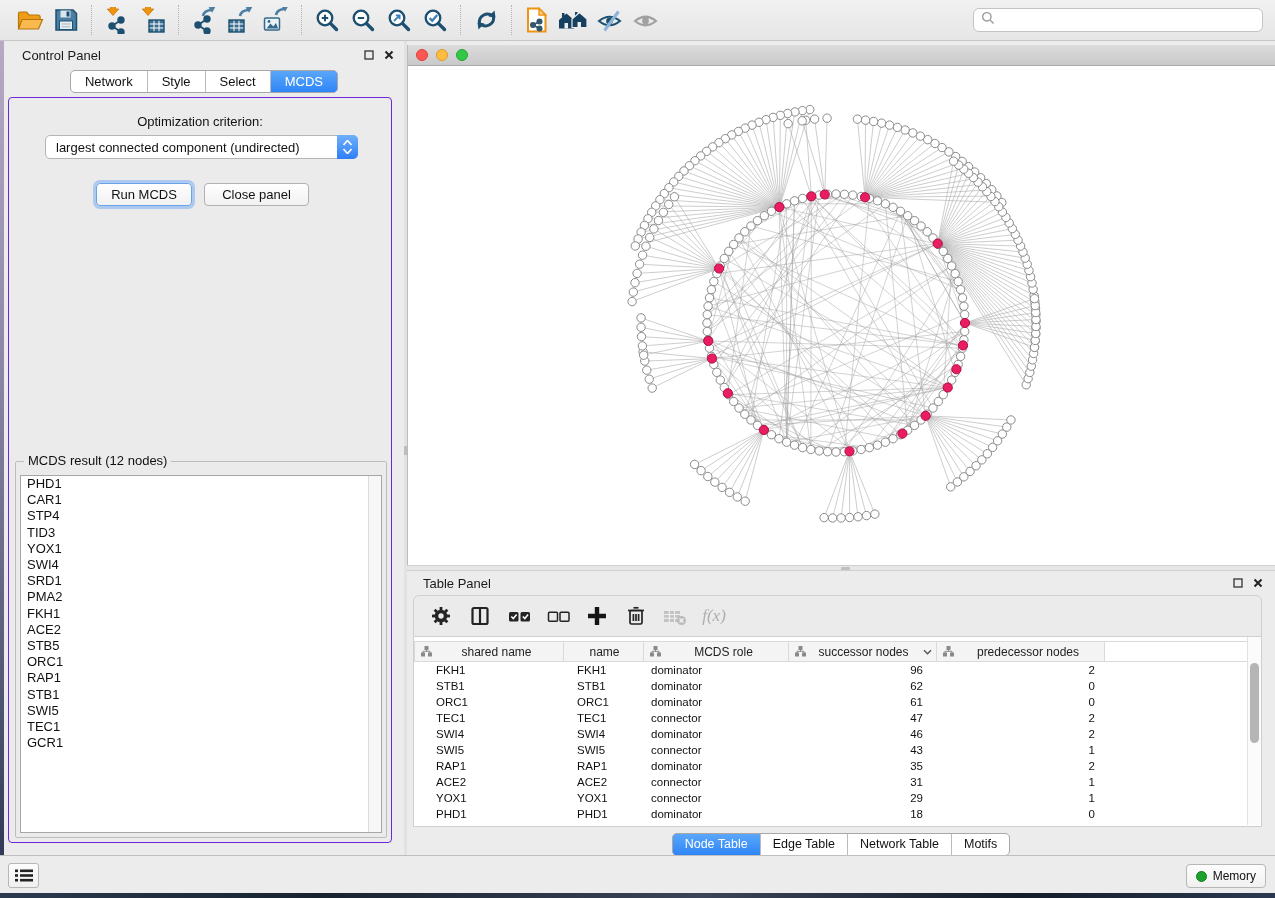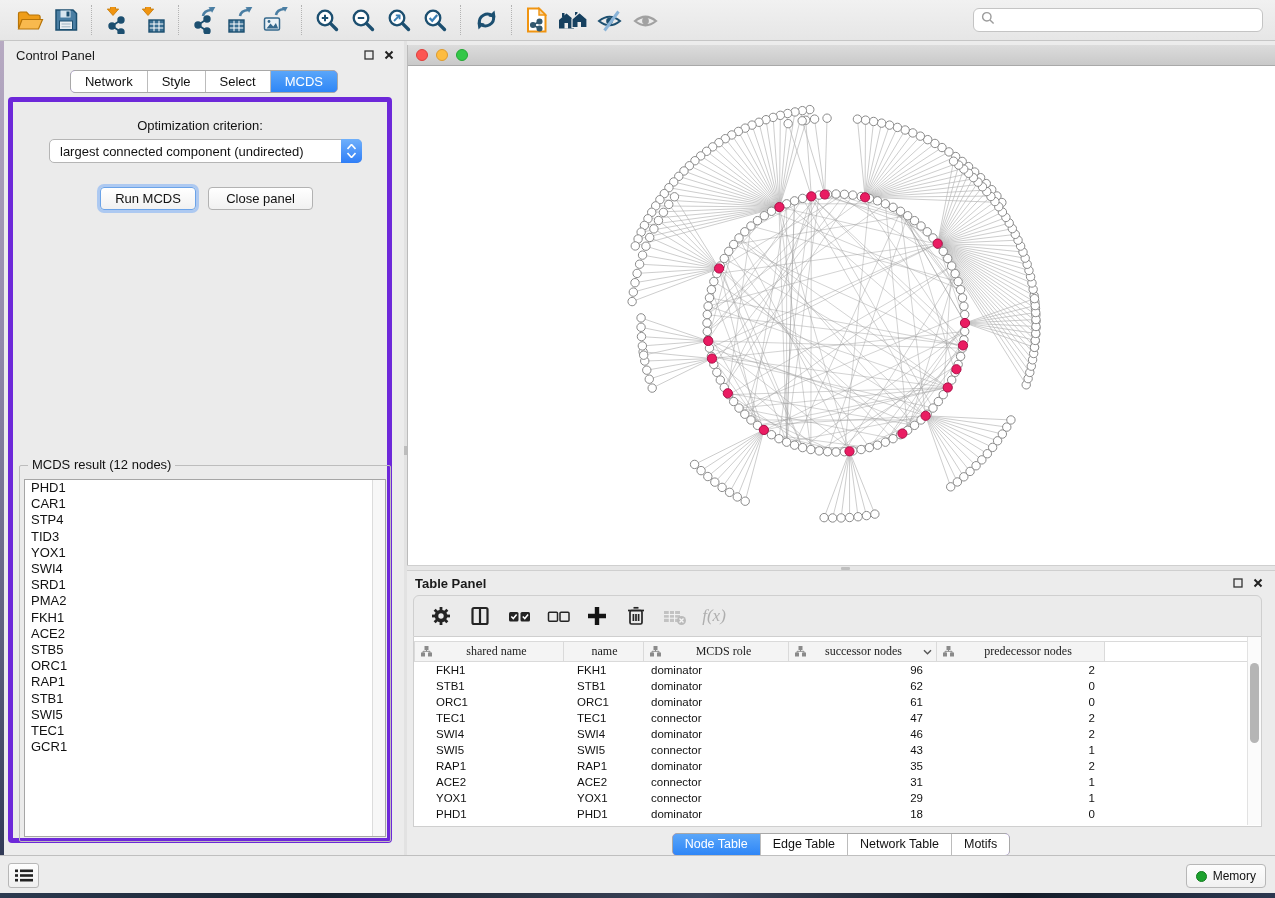--- a/index.html
+++ b/index.html
@@ -37,34 +37,34 @@
   #bottom-strip {
     position:absolute; left:0; top:893px; width:1275px; height:5px;
     background:linear-gradient(90deg,#2c3a50,#18222f 25%,#3c4459 55%,#141c29 80%,#2c3850);
   }
   
   #control-panel {
     position:absolute; left:4px; top:41px; width:400px; height:814px;
     background:#ececec;
   }
   .panel-titlebar { position:relative; height:26px; }
-  .panel-title { position:absolute; left:12px; top:7px; font-size:13px; color:#1a1a1a; }
+  .panel-title { position:absolute; left:18px; top:7px; font-size:13px; color:#1a1a1a; }
   .win-btns { position:absolute; right:10px; top:8px; display:flex; gap:9px; align-items:center; }
   .win-btn { width:11px; height:11px; display:flex; align-items:center; justify-content:center; cursor:default; }
   #cp-tabs-row { position:absolute; left:0; top:29px; width:100%; display:flex; justify-content:center; }
   .seg-tabs { display:inline-flex; background:#8b5cf6; border:1px solid #a8a8a8; border-radius:5px; overflow:hidden; }
   .seg-tab {
     padding:3px 14px; font-size:13px; color:#111; background:#fff;
     border-left:1px solid #bcbcbc; line-height:15px; white-space:nowrap;
   }
   .seg-tab:first-child { border-left:none; }
   .seg-tab.selected { background:linear-gradient(#5aa6f9,#2e86f7); color:#fff; }
   #cp-content {
     position:absolute; left:4px; top:56px; width:384px; height:746px;
-    background:#ebebeb; border:5px solid #6d28d9; border-radius:4px;
+    background:#ebebeb; border:1px solid #6d28d9; border-radius:4px;
   }
   #opt-label { position:absolute; left:0; top:16px; width:100%; text-align:center; font-size:13px; }
   #criterion-select {
     position:absolute; left:36px; top:37px; width:313px; height:24px;
     background:#fff; border:1px solid #b5b5b5; border-radius:5px;
   }
   #criterion-select .sel-text {
     position:absolute; left:10px; top:4px; font-size:13px; white-space:nowrap;
   }
   #criterion-select .sel-cap {
@@ -135,21 +135,21 @@
     position:absolute; left:6px; top:66px; width:849px; height:190px;
     background:#fff; border:1px solid #cfcfcf; border-top:none; overflow:hidden;
   }
   #t-header { position:absolute; left:0; top:4px; height:21px; display:flex; }
   .th {
     background:#f4f4f4; border:1px solid #dadada; border-left:none;
     display:flex; align-items:center; font-size:12px; color:#222;
     padding:0 4px 0 6px; position:relative;
   }
   .th:first-child { border-left:1px solid #dadada; }
-  .th .th-label { margin:16px auto; white-space:nowrap;font-family:Liberation Serif, serif; }
+  .th .th-label { margin:16px auto; white-space:nowrap; }
   .th .tree-ico { margin-right:2px; flex:none; }
   #t-body { position:absolute; left:0; top:25px; width:835px; }
   .tr { display:flex; height:16px; line-height:16px; }
   .td { font-size:11.5px; white-space:nowrap; overflow:hidden; }
   .td.num { text-align:right; }
   #t-scrollbar {
     position:absolute; right:0; top:0; width:14px; height:188px;
     background:#fbfbfb; border-left:1px solid #e2e2e2;
   }
   #t-thumb { position:absolute; left:2px; top:26px; width:9px; height:80px; background:#b5b5b5; border-radius:5px; }
@@ -1003,21 +1003,21 @@
       <circle cx="311.0862954722721" cy="202.48224423544977" r="4.6" fill="#ea1c62" stroke="#b0104a" stroke-width="1"></circle>
     </svg>
 </div>
 
 <div id="h-splitter">
     <div id="h-grip"></div>
   </div>
 
 <div id="table-panel">
   <div class="panel-titlebar">
-    <span class="panel-title" style="left:8px;top:5px;font-weight:bold;">Table Panel</span>
+    <span class="panel-title" style="left:16px;top:5px;">Table Panel</span>
     <span class="win-btns" style="right:12px;top:6px;">
       <span class="win-btn">
         <svg width="10" height="10" viewBox="0 0 10 10">
             <rect x="1" y="1" width="8" height="8" fill="none" stroke="#333" stroke-width="1.3"></rect>
           </svg>
       </span>
       <span class="win-btn">
         <svg width="10" height="10" viewBox="0 0 10 10">
             <path d="M1.5 1.5 L8.5 8.5 M8.5 1.5 L1.5 8.5" stroke="#222" stroke-width="2"></path>
           </svg>

